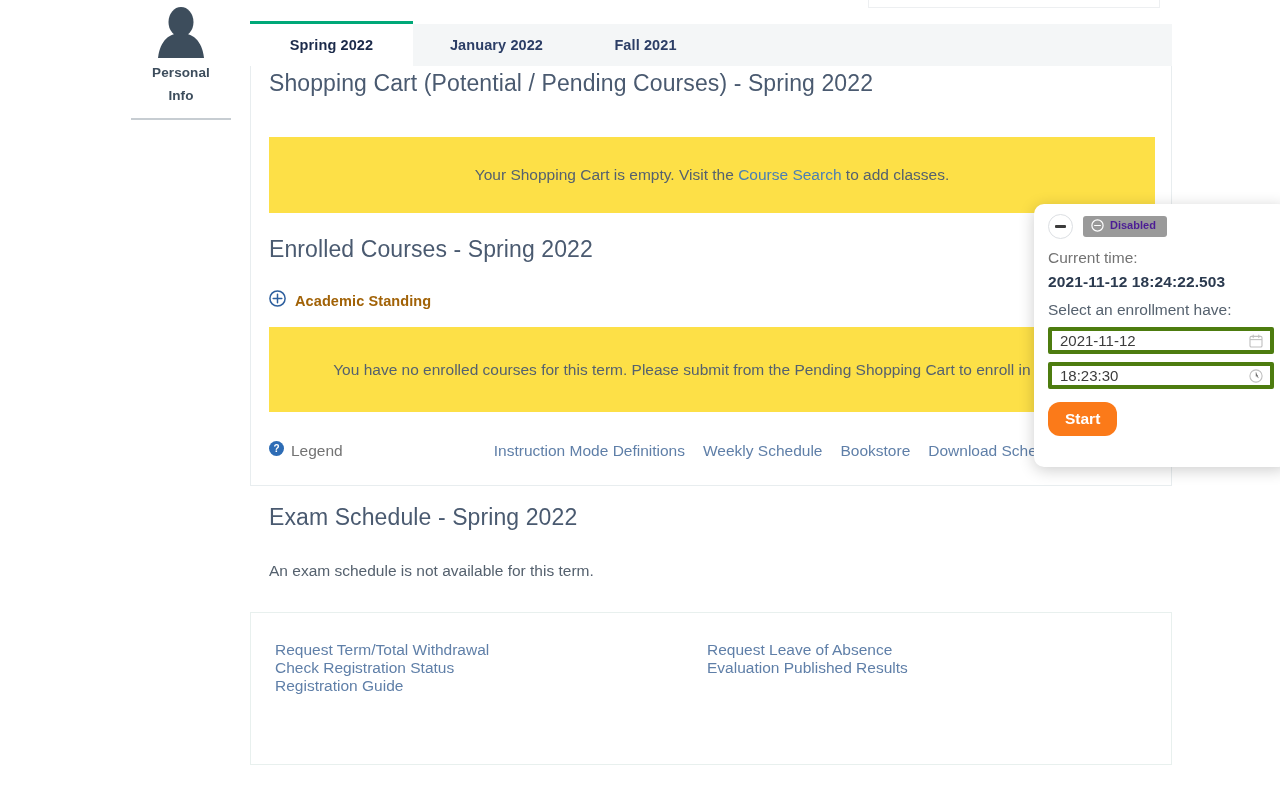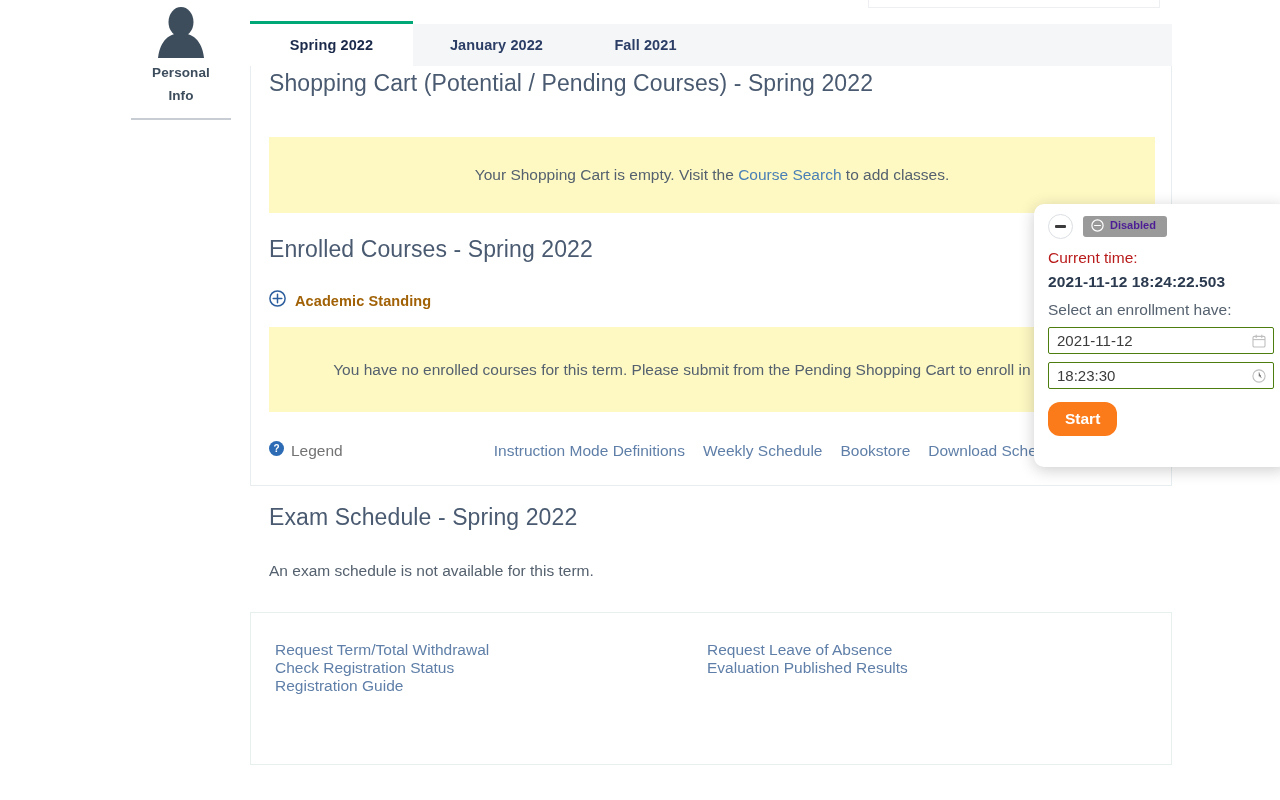--- a/index.html
+++ b/index.html
@@ -52,21 +52,21 @@
     background: #ffffff; border: 1px solid #E8EDEF; border-top: none;
   }
   .h2 {
     font-size: 23px; font-weight: normal; color: #4A5A70;
     letter-spacing: .1px;
   }
   .cart-title { position: absolute; left: 18px; top: 4px; }
   .enrolled-title { position: absolute; left: 18px; top: 170px; }
 
   .msgbox {
-    position: absolute; background: #fef9c3; color: #55616E;
+    position: absolute; background: #fde047; color: #55616E;
     font-size: 15.5px; display: flex; align-items: center; justify-content: center;
     text-align: right; line-height: 24px;
   }
   .msgbox a { color: #4A7FB5; text-decoration: none; }
   .cart-msg { left: 18px; top: 71px; width: 886px; height: 76px; }
   .enrolled-msg { left: 18px; top: 261px; width: 886px; height: 85px; padding: 0 40px; }
 
   .acad-row {
     position: absolute; left: 18px; top: 224px;
     display: flex; align-items: center; gap: 9px; cursor: pointer;
@@ -115,26 +115,26 @@
     width: 25px; height: 25px; border-radius: 50%;
     border: 1px solid #DCDFE3; background: #fff;
     display: flex; align-items: center; justify-content: center; cursor: pointer;
   }
   .minbtn i { display: block; width: 11px; height: 2.6px; background: #3C3C3C; border-radius: 1px; }
   .badge {
     display: flex; align-items: flex-start; gap: 6px;
     background: #9A9A9A; color: #4c1d95; border-radius: 3px;
     padding: 3px 11px 3px 8px; font-size: 11px; font-weight: bold;
   }
-  .panel-label { font-size: 15.5px; color: #b91c1c; margin-top: 10px; }
+  .panel-label { font-size: 15.5px; color: #737373; margin-top: 10px; }
   .panel-value { font-size: 15.5px; font-weight: bold; color: #2B3A4F; margin-top: 6px; letter-spacing: .1px; }
   .panel-label2 { font-size: 15.5px; color: #55616E; margin-top: 10px; }
   .field {
     position: relative; margin-top: 8px; height: 27px;
-    border: 1px solid #4d7c0f; background: #fff; border-radius: 2px;
+    border: 4px solid #4d7c0f; background: #fff; border-radius: 2px;
     display: flex; align-items: center;
   }
   .field input {
     border: none; outline: none; background: transparent;
     font-family: "Liberation Sans", sans-serif; font-size: 15px; color: #3C3C3C;
     padding: 0 26px 0 8px; width: 100%; height: 100%;
   }
   .field .fld-icon { position: absolute; right: 7px; top: 50%; transform: translateY(-50%); display: flex; }
   .startbtn {
     margin-top: 13px; background: #FB7A19; color: #ffffff;

